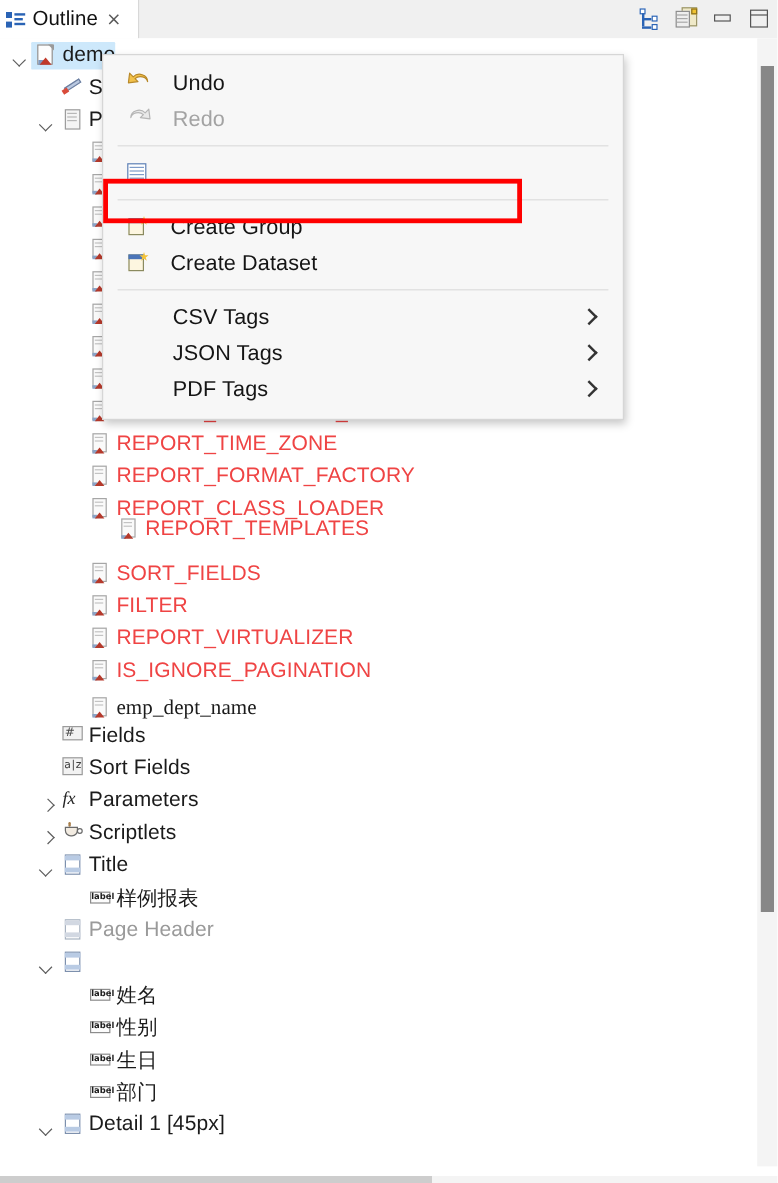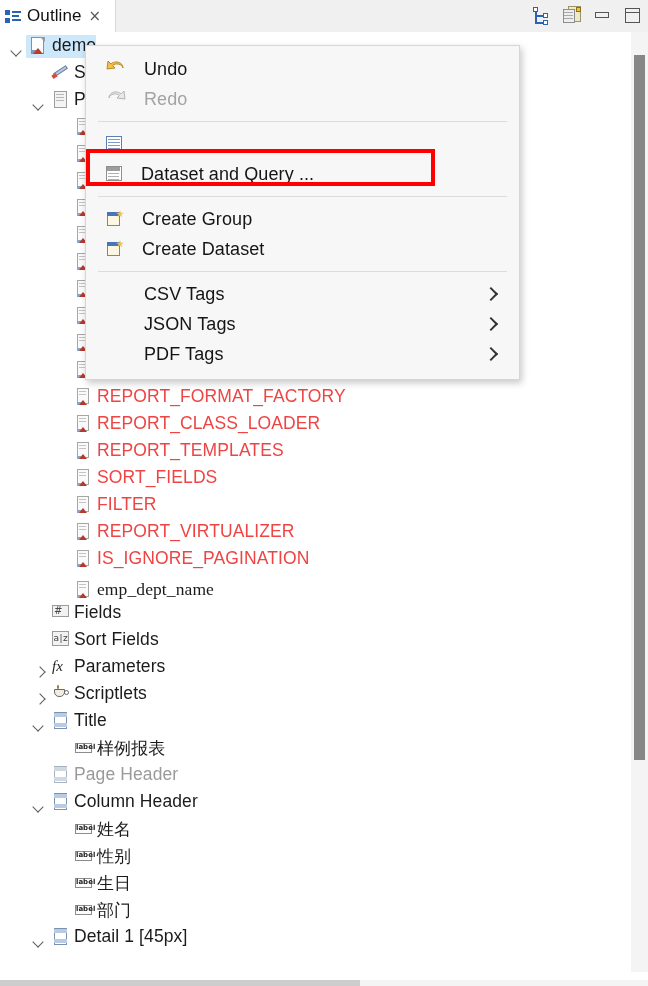--- a/index.html
+++ b/index.html
@@ -361,21 +361,21 @@
         <div class="row" style="top: 379px; width: 620px; padding-left: 16px;">
           <span class="ricon ic-param" style="width: 17px; height: 18px; position: absolute; left: 75px; top: 4px;">
             <span class="pg"></span>
             <span class="ln" style="top:3px"></span>
             <span class="ln" style="top:6px"></span>
             <span class="blu"></span>
             <span class="hill"></span>
           </span>
           <span class="rlabel param" style="position: absolute; left: 97px; top: 2px;">REPORT_CLASS_LOADER</span>
         </div>
-        <div class="row" style="top: 406px; width: 620px;">
+        <div class="row" style="top: 396px; width: 620px; margin-left: 24px;">
           <span class="ricon ic-param" style="width: 17px; height: 18px; position: absolute; left: 75px; top: 4px;">
             <span class="pg"></span>
             <span class="ln" style="top:3px"></span>
             <span class="ln" style="top:6px"></span>
             <span class="blu"></span>
             <span class="hill"></span>
           </span>
           <span class="rlabel param" style="position: absolute; left: 97px; top: 2px;">REPORT_TEMPLATES</span>
         </div>
         <div class="row" style="top: 433px; width: 620px;">
@@ -482,21 +482,20 @@
           </span>
           <span class="rlabel grey" style="position: absolute; left: 74px; top: 2px;">Page Header</span>
         </div>
         <div class="row" style="top: 757px; width: 620px;">
           <div class="arrow" style="left: 34px; top: 8px;"><span class="chev down" style="display: inline-block;"></span></div>
           <span class="ricon ic-band" style="width: 17px; height: 18px; position: absolute; left: 52px; top: 4px;">
             <span class="pg"></span>
             <span class="b1"></span>
             <span class="b2"></span>
           </span>
-          <span class="rlabel" style="position: absolute; left: 74px; top: 2px;">Column Header</span>
         </div>
         <div class="row" style="top: 784px; width: 620px;">
           <span class="ricon ic-label" style="width: 17px; height: 13px; position: absolute; left: 75px; top: 7px;">
             <span class="bx"></span>
             <span class="tx">label</span>
           </span>
           <span class="rlabel cjk" style="position: absolute; left: 97px; top: 2px;">姓名</span>
         </div>
         <div class="row" style="top: 811px; width: 620px;">
           <span class="ricon ic-label" style="width: 17px; height: 13px; position: absolute; left: 75px; top: 7px;">
@@ -555,30 +554,20 @@
         <div class="msep"></div>
         <div class="mi">
           <span class="mi-icon ic-props">
             <span class="bx"></span>
             <span class="r" style="top:3px"></span>
             <span class="r" style="top:6px"></span>
             <span class="r" style="top:9px"></span>
             <span class="r" style="top:12px"></span>
           </span>
         </div>
-        <div class="mi">
-          <span class="mi-icon ic-dset">
-            <span class="bx"></span>
-            <span class="hd"></span>
-            <span class="r" style="top:7px"></span>
-            <span class="r" style="top:10px"></span>
-            <span class="r" style="top:13px"></span>
-          </span>
-          <span class="mi-label">Dataset and Query ...</span>
-        </div>
         <div class="msep"></div>
         <div class="mi">
           <span class="mi-icon ic-new">
             <span class="pg"></span>
             <span class="top"></span>
             <span class="star"></span>
           </span>
           <span class="mi-label">Create Group</span>
         </div>
         <div class="mi">

